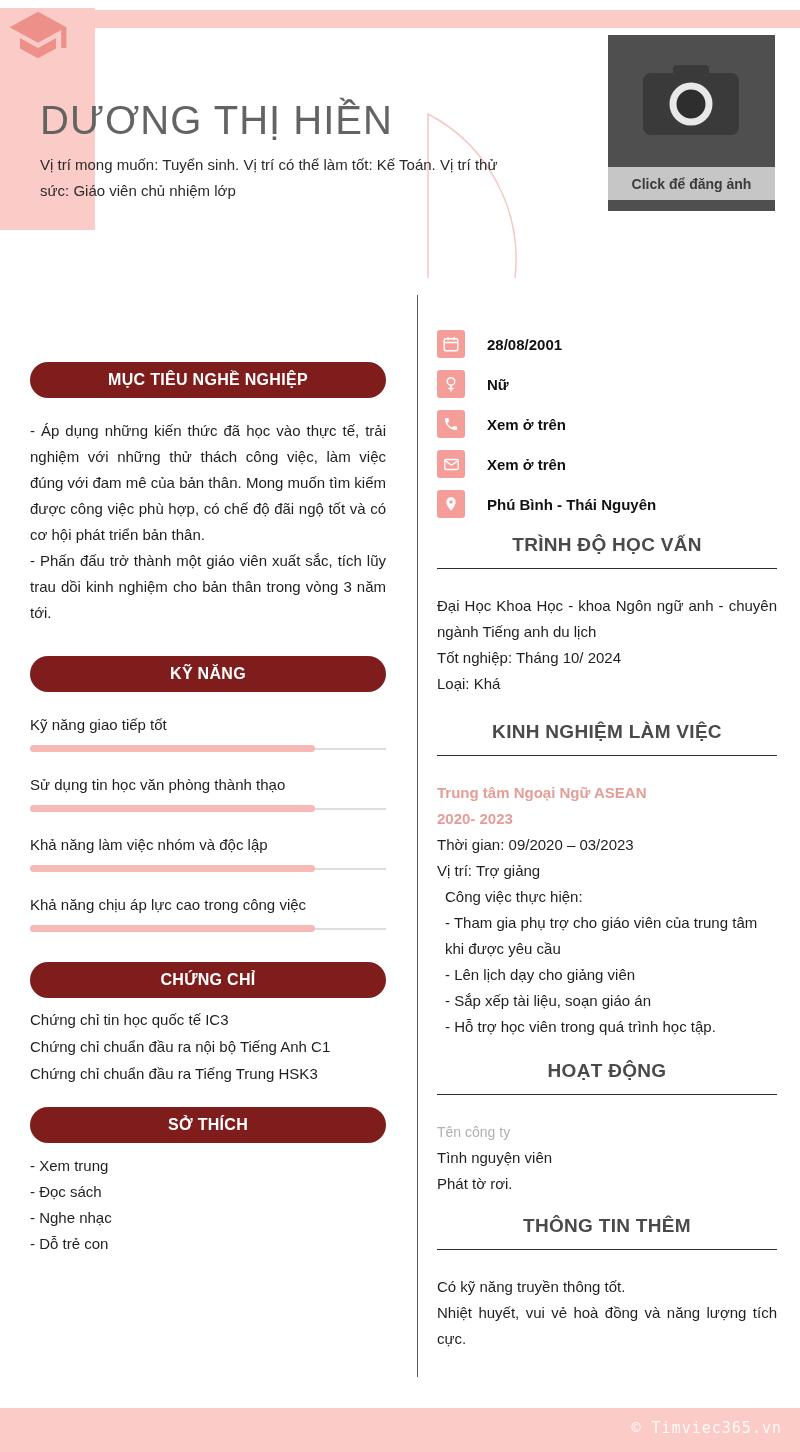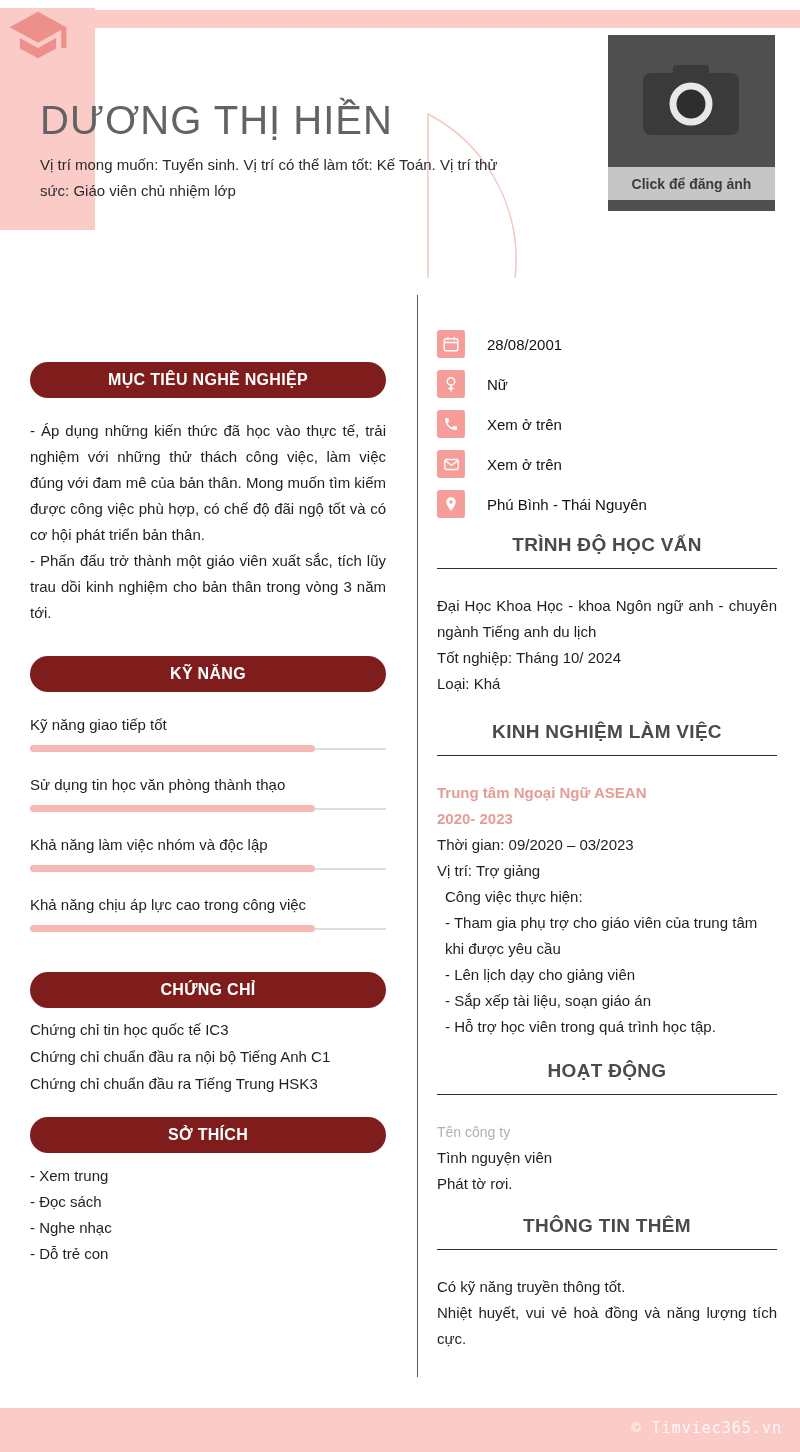--- a/index.html
+++ b/index.html
@@ -36,35 +36,35 @@
   .divider { position:absolute; left:417px; top:295px; width:1px; height:1082px; background:#5a5a5a; }
   .col-left  { position:absolute; left:30px;  top:362px; width:356px; }
   .col-right { position:absolute; left:437px; top:330px; width:340px; }
   
   .pill {
     height:36px; border-radius:18px; background:#7f1d1d; color:#fff;
     font-weight:bold; font-size:16px; letter-spacing:0.3px;
     display:flex; align-items:center; justify-content:center;
   }
   .pill-skills { margin-top:30px; }
-  .pill-certs  { margin-top:40px; }
+  .pill-certs  { margin-top:30px; }
   .pill-hobby  { margin-top:20px; }
   .objective p { margin:0; font-size:15px; line-height:26px; text-align:justify; }
   .objective { margin-top:20px; }
   .skill { margin-top:24px; }
   .skill-label { font-size:15px; margin-bottom:12px; }
   .bar { position:relative; height:7px; }
   .bar-track { position:absolute; left:0; right:0; top:3px; height:2px; background:#dedede; }
   .bar-fill  { position:absolute; left:0; top:0; height:7px; border-radius:4px; background:#f6b9b5; }
   .cert-list  { margin-top:8px; }
   .cert-list div { font-size:15px; line-height:27px; }
   .hobby-list { margin-top:10px; }
   .hobby-list div { font-size:15px; line-height:26px; }
   
-  .contact-row { display:flex; align-items:center; height:28px; margin-bottom:12px; }
+  .contact-row { display:flex; align-items:center; height:28px; margin-bottom:12px;font-weight:bold; }
   .contact-icon {
     width:28px; height:28px; border-radius:3px; background:#f59e99; flex:none;
     display:flex; align-items:center; justify-content:center;
     color:#fff; font-family:"DejaVu Sans", sans-serif; font-size:16px;
   }
   .contact-text { margin-left:22px; font-size:15px; color:#111; }
   .rsec-head {
     text-align:center; font-size:19px; font-weight:bold; color:#4a4a4a;
     letter-spacing:0.3px; border-bottom:1px solid #2f2f2f; padding-bottom:12px;
   }

